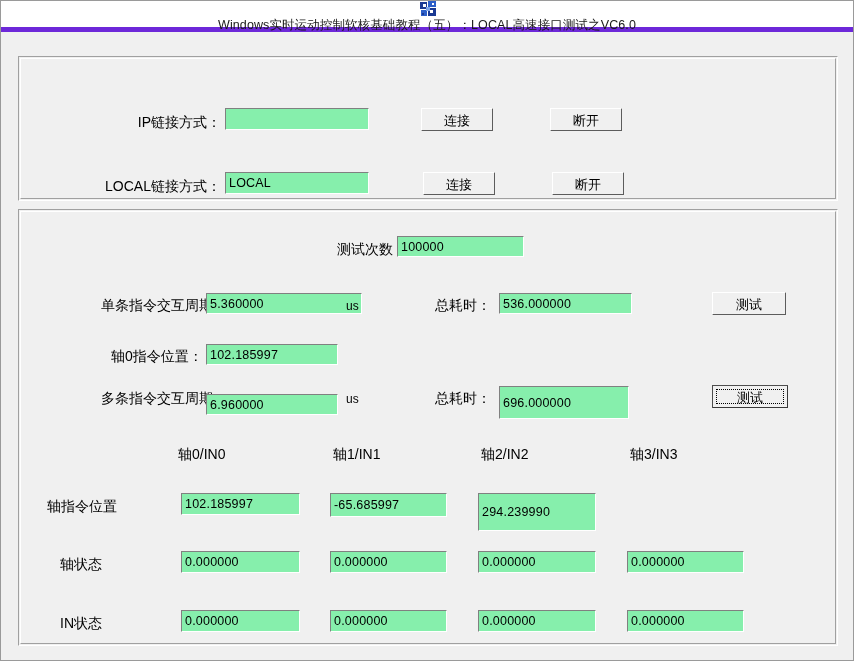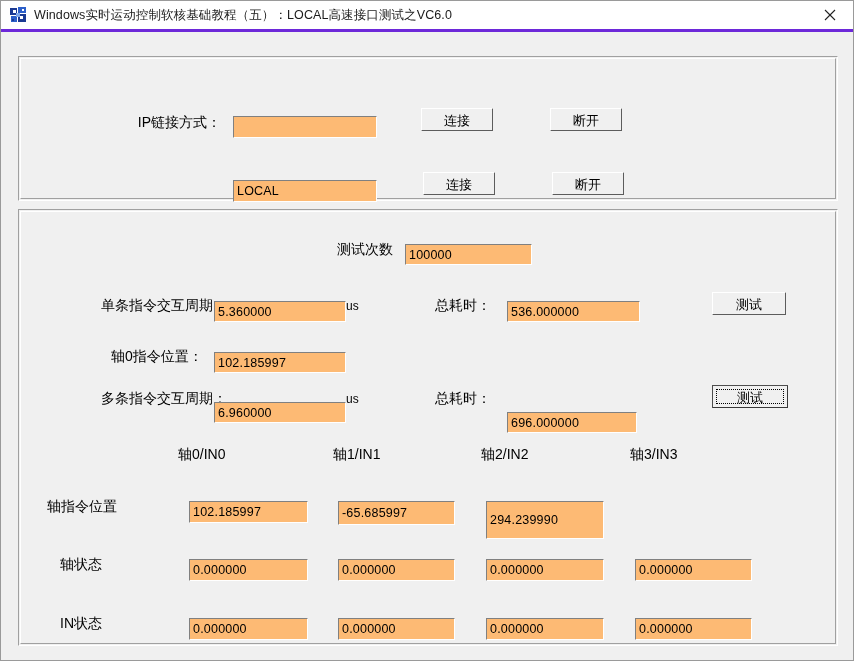--- a/index.html
+++ b/index.html
@@ -25,24 +25,25 @@
     box-sizing: border-box;
   }
 
   
   .titlebar {
     position: absolute;
     left: 0; top: 0;
     right: 0;
     height: 31px;
     background: #ffffff;
-    border-bottom: 3px solid #6d28d9;
+    border-bottom: 5px solid #6d28d9;
     display: flex;
     align-items: center;
     box-sizing: border-box;
+    flex-direction: column;
   }
   .title-icon {
     width: 16px;
     height: 16px;
     margin-left: 9px;
     margin-right: 8px;
     flex: 0 0 auto;
     position: relative;
   }
   .title-icon svg { display: block; }
@@ -113,28 +114,28 @@
     font-size: 14px;
     color: #000000;
     white-space: nowrap;
     line-height: 16px;
   }
   .lbl-r { text-align: right; }
 
   
   .tinput {
     position: absolute;
-    background: #fdba74;
+    background: #86efac;
     border-top: 1px solid #808080;
     border-left: 1px solid #808080;
     border-right: 1px solid #ffffff;
     border-bottom: 1px solid #ffffff;
     box-sizing: border-box;
     padding: 0;
-    margin: 8px;
+    margin: 0;
   }
   .tinput > span {
     position: absolute;
     left: 3px;
     top: 50%;
     transform: translateY(-50%);
     font-family: "Liberation Sans", sans-serif;
     font-size: 12.5px;
     color: #000000;
     white-space: nowrap;
@@ -217,39 +218,40 @@
     <div class="tinput" style="left:224px; top:76px; width:144px; height:22px;">
       <span></span>
     </div>
     <div class="pbtn" style="left:420px; top:76px; width:72px; height:23px;">
       <span class="lab">连接</span>
     </div>
     <div class="pbtn" style="left:549px; top:76px; width:72px; height:23px;">
       <span class="lab">断开</span>
     </div>
 
+    <div class="lbl lbl-r" style="left:40px; top:146px; width:180px;">LOCAL链接方式：</div>
     <div class="tinput" style="left:224px; top:140px; width:144px; height:22px;">
       <span>LOCAL</span>
     </div>
     <div class="pbtn" style="left:422px; top:140px; width:72px; height:23px;">
       <span class="lab">连接</span>
     </div>
     <div class="pbtn" style="left:551px; top:140px; width:72px; height:23px;">
       <span class="lab">断开</span>
     </div>
 
     <div class="groupbox" id="panel-test"></div>
 
     <div class="lbl" style="left:336px; top:209px;">测试次数</div>
     <div class="tinput" style="left:396px; top:204px; width:127px; height:21px;">
       <span>100000</span>
     </div>
 
     <div class="lbl lbl-r" style="left:100px; top:265px; width:100px;">单条指令交互周期：</div>
-    <div class="tinput" style="left:205px; top:261px; width:132px; height:21px;">
+    <div class="tinput" style="left:205px; top:261px; width:156px; height:21px;">
       <span>5.360000</span>
     </div>
     <div class="lbl" style="left:345px; top:266px; font-size:12px;">us</div>
     <div class="lbl lbl-r" style="left:400px; top:265px; width:90px;">总耗时：</div>
     <div class="tinput" style="left:498px; top:261px; width:133px; height:21px;">
       <span>536.000000</span>
     </div>
     <div class="pbtn" style="left:711px; top:260px; width:74px; height:23px;">
       <span class="lab">测试</span>
     </div>
@@ -258,21 +260,21 @@
     <div class="tinput" style="left:205px; top:312px; width:132px; height:21px;">
       <span>102.185997</span>
     </div>
 
     <div class="lbl lbl-r" style="left:100px; top:358px; width:100px;">多条指令交互周期：</div>
     <div class="tinput" style="left:205px; top:362px; width:132px; height:21px;">
       <span>6.960000</span>
     </div>
     <div class="lbl" style="left:345px; top:359px; font-size:12px;">us</div>
     <div class="lbl lbl-r" style="left:400px; top:358px; width:90px;">总耗时：</div>
-    <div class="tinput" style="left:498px; top:372px; width:130px; height:21px;">
+    <div class="tinput" style="left:498px; top:354px; width:130px; height:33px;">
       <span>696.000000</span>
     </div>
     <div class="pbtn focused" style="left:711px; top:353px; width:76px; height:23px;">
       <span class="focus-ring"></span>
       <span class="lab">测试</span>
     </div>
 
     <div class="lbl" style="left:177px; top:414px;">轴0/IN0</div>
     <div class="lbl" style="left:332px; top:414px;">轴1/IN1</div>
     <div class="lbl" style="left:480px; top:414px;text-align:center;">轴2/IN2</div>

